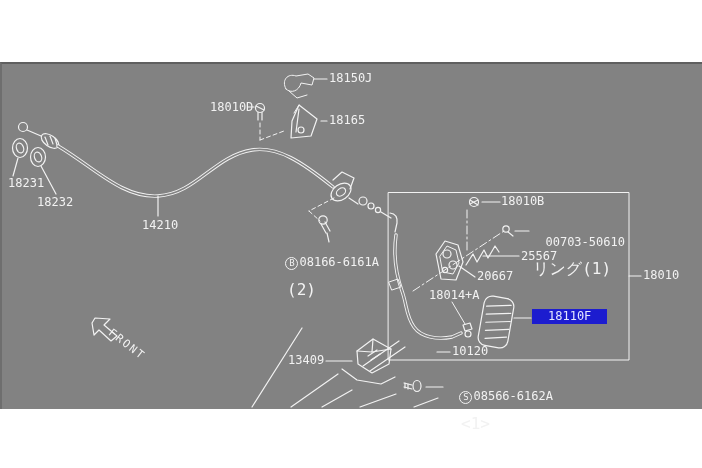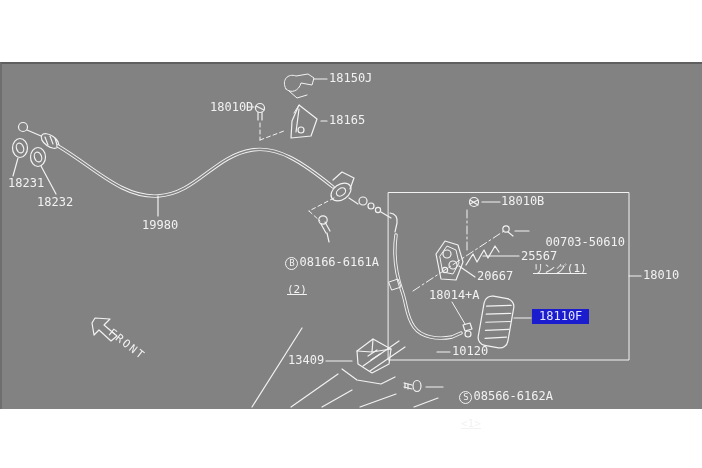--- a/index.html
+++ b/index.html
@@ -20,26 +20,26 @@
   svg.draw{position:absolute;left:0;top:0;}
   .s{stroke:var(--line);fill:none;stroke-width:1.2;stroke-linecap:round;stroke-linejoin:round;}
   .thin{stroke-width:1;}
   .tube-outer{stroke-width:3.4;}
   .tube-inner{stroke:var(--panel-bg);stroke-width:1.6;}
   .dash{stroke-dasharray:4 3;}
   .dashdot{stroke-dasharray:8 3 2 3;}
   .lbl{
     position:absolute;color:var(--line);font-size:12px;line-height:13px;white-space:pre;
   }
-  .lbl.hl{background:var(--hl-bg);color:var(--hl-text);padding:1px 7px;}
+  .lbl.hl{background:var(--hl-bg);color:var(--hl-text);padding:1px 16px;}
   .prefix-circle{
     display:inline-block;width:11px;height:11px;border:1px solid currentColor;border-radius:50%;
     font-size:9px;line-height:11px;text-align:center;vertical-align:0px;margin-right:1px;
   }
-  .qty{display:block;padding-left:16px;font-size:11px;text-decoration:underline;}
+  .qty{display:block;padding-left:16px;font-size:16px;}
   .qty.flush{padding-left:2px;}
   .front{transform:rotate(38deg);transform-origin:left top;font-size:11px;letter-spacing:2px;}
 </style>
 </head>
 <body>
 
 <div class="panel"></div>
 
 <svg class="draw" width="702" height="468" viewBox="0 0 702 468">
   <g class="s">
@@ -153,21 +153,21 @@
   <g class="s">
     <polygon points="95,318 110,319 104,325 117,336 111,341 99,330 94,335 92,323"></polygon>
   </g>
 </svg>
 
 <div class="lbl" style="left:329px;top:72px">18150J</div>
 <div class="lbl" style="left:210px;top:101px">18010D</div>
 <div class="lbl" style="left:329px;top:114px">18165</div>
 <div class="lbl" style="left:8px;top:177px">18231</div>
 <div class="lbl" style="left:37px;top:196px">18232</div>
-<div class="lbl" style="left:142px;top:219px">19980</div>
+<div class="lbl" style="left:142px;top:219px">14210</div>
 
 <div class="lbl" style="left:271px;top:243px">
   <span class="prefix-circle">B</span><span>08166-6161A</span>
   <span class="qty">(2)</span>
 </div>
 
 <div class="lbl" style="left:501px;top:195px">18010B</div>
 
 <div class="lbl" style="left:531px;top:223px">
   <span>00703-50610</span>

